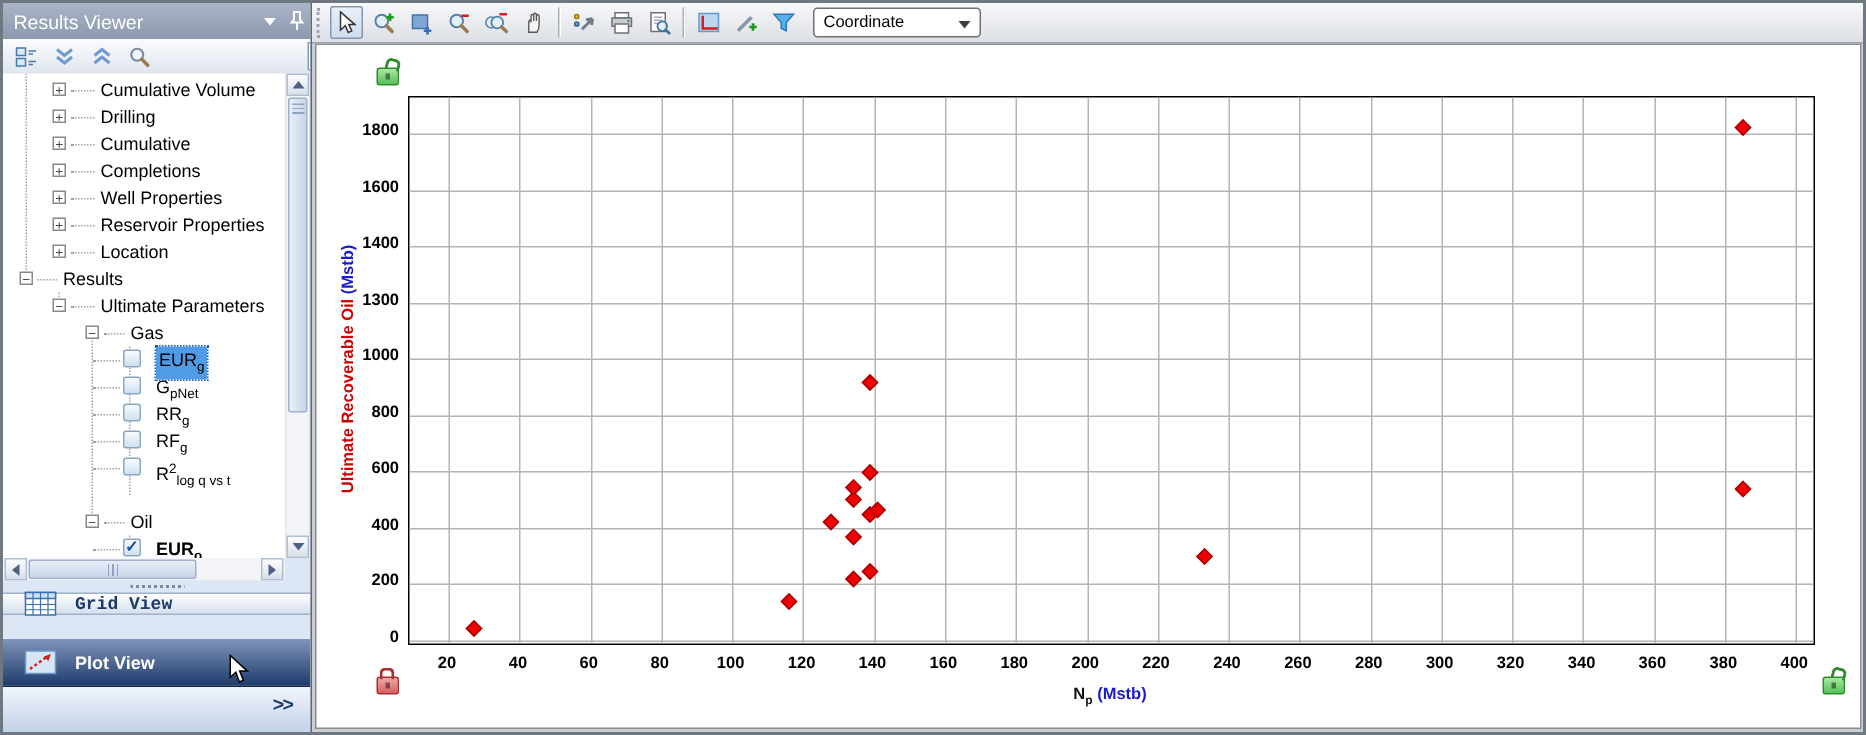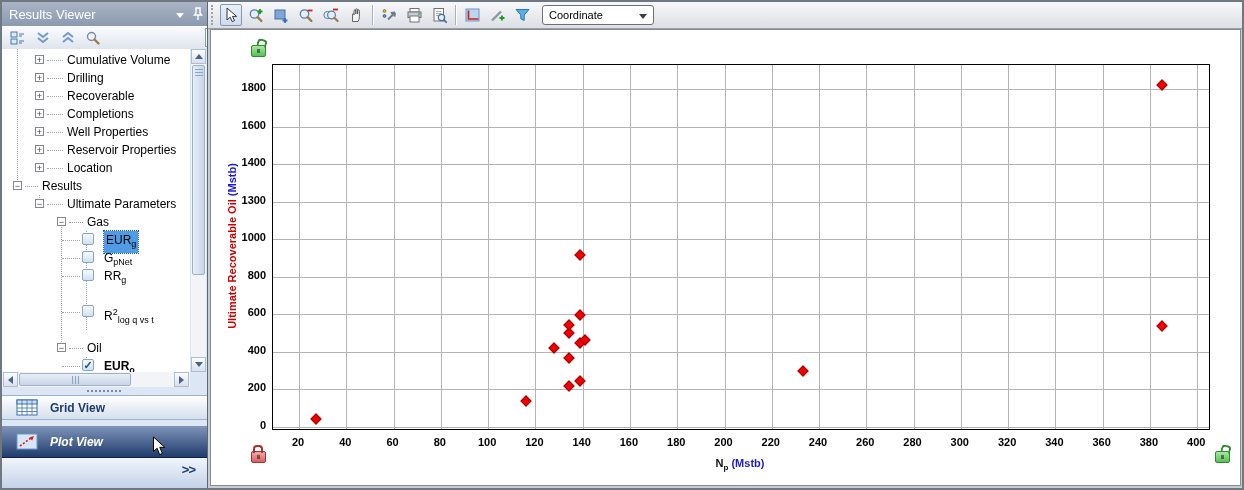--- a/index.html
+++ b/index.html
@@ -39,27 +39,27 @@
          border-radius:2px;box-sizing:border-box;}
   .thumb.h{background:linear-gradient(#e8eef7,#c8d5e8);}
   .grip3v{position:absolute;left:3px;top:50%;margin-top:-4px;width:8px;height:8px;
           background:repeating-linear-gradient(90deg,#8fa3c0 0 1px,transparent 1px 3px);}
   .grip3h{position:absolute;top:3px;left:50%;margin-left:-4px;height:8px;width:8px;
           background:repeating-linear-gradient(#8fa3c0 0 1px,transparent 1px 3px);}
   .split-dots{position:absolute;left:0;top:385px;width:204px;height:8px;background:#dce6f4;}
   .split-dots i{position:absolute;left:85px;top:3px;width:36px;height:2px;
                 background:repeating-linear-gradient(90deg,#7a8aa0 0 2px,transparent 2px 4px);}
   .view-btn{position:absolute;left:0;width:205px;display:flex;align-items:center;cursor:default;}
-  .vb-grid{top:393px;height:25px;background:linear-gradient(#ffffff,#d5dfee);
-           border-top:1px solid #9fb0ca;border-bottom:1px solid #9fb0ca;box-sizing:border-box;}
+  .vb-grid{top:393px;height:15px;background:linear-gradient(#ffffff,#d5dfee);
+           border-top:1px solid #9fb0ca;border-bottom:1px solid #9fb0ca;box-sizing:border-box;font-family:Liberation Mono, monospace;}
   .vb-plot{top:424px;height:32px;background:linear-gradient(#8094ba,#1e3c6c);
            border-bottom:1px solid #0f2040;box-sizing:border-box;}
   .vb-label{font-size:12px;font-weight:bold;margin-left:10px;}
   .vb-grid .vb-label{color:#1c3a6a;}
-  .vb-plot .vb-label{color:#fff;font-style:italic;}
+  .vb-plot .vb-label{color:#fff;}
   .vb-ic{margin-left:14px;width:24px;height:19px;display:flex;align-items:center;}
   .bottom-bar{position:absolute;left:0;top:456px;width:205px;height:30px;
               background:linear-gradient(#f0f5fb,#c3d2e8);}
   .more-btn{position:absolute;right:12px;top:4px;font-size:13px;font-weight:bold;color:#1c3a6a;letter-spacing:-1px;}
   
   .plot-panel{position:absolute;left:207px;top:2px;width:1035px;height:486px;background:#c9cdd5;border-left:1px solid #5f6670;box-sizing:border-box;}
   .plot-toolbar{position:absolute;left:0;top:0;width:100%;height:27px;
                 background:linear-gradient(#f7f8fa,#dcdfe5);border-bottom:1px solid #98a0ac;
                 display:flex;align-items:center;box-sizing:border-box;}
   .grip{width:3px;height:20px;margin:0 4px 0 3px;border-left:2px dotted #9aa3b2;}
@@ -151,21 +151,21 @@
           <div class="tree-label" style="left: 65px;">Cumulative Volume</div>
         </div>
         <div class="tree-row" style="top: 20px;">
           <div class="glyph" style="left: 33px;">+</div>
           <div class="dot-h" style="left: 45px; top: 9px; width: 16px;"></div>
           <div class="tree-label" style="left: 65px;">Drilling</div>
         </div>
         <div class="tree-row" style="top: 38px;">
           <div class="glyph" style="left: 33px;">+</div>
           <div class="dot-h" style="left: 45px; top: 9px; width: 16px;"></div>
-          <div class="tree-label" style="left: 65px;">Recoverable</div>
+          <div class="tree-label" style="left: 65px;">Cumulative</div>
         </div>
         <div class="tree-row" style="top: 56px;">
           <div class="glyph" style="left: 33px;">+</div>
           <div class="dot-h" style="left: 45px; top: 9px; width: 16px;"></div>
           <div class="tree-label" style="left: 65px;">Completions</div>
         </div>
         <div class="tree-row" style="top: 74px;">
           <div class="glyph" style="left: 33px;">+</div>
           <div class="dot-h" style="left: 45px; top: 9px; width: 16px;"></div>
           <div class="tree-label" style="left: 65px;">Well Properties</div>
@@ -202,20 +202,25 @@
         </div>
         <div class="tree-row" style="top: 200px; text-decoration: underline;">
           <div class="dot-h" style="left: 60px; top: 9px; width: 18px;"></div>
           <div class="cb" style="left: 80px;"></div>
           <div class="tree-label" style="left: 102px;"><span>G</span><sub>pNet</sub></div>
         </div>
         <div class="tree-row" style="top: 218px;">
           <div class="dot-h" style="left: 60px; top: 9px; width: 18px;"></div>
           <div class="cb" style="left: 80px;"></div>
           <div class="tree-label" style="left: 102px;"><span>RR</span><sub>g</sub></div>
+        </div>
+        <div class="tree-row" style="top: 236px;">
+          <div class="dot-h" style="left: 60px; top: 9px; width: 18px;"></div>
+          <div class="cb" style="left: 80px;"></div>
+          <div class="tree-label" style="left: 102px;"><span>RF</span><sub>g</sub></div>
         </div>
         <div class="tree-row" style="top: 254px;">
           <div class="dot-h" style="left: 60px; top: 9px; width: 18px;"></div>
           <div class="cb" style="left: 80px;"></div>
           <div class="tree-label" style="left: 102px;"><span>R</span><sup>2</sup><sub>log q vs t</sub></div>
         </div>
         <div class="tree-row" style="top: 290px;">
           <div class="glyph" style="left: 55px;">−</div>
           <div class="dot-h" style="left: 67px; top: 9px; width: 14px;"></div>
           <div class="tree-label" style="left: 85px;">Oil</div>

